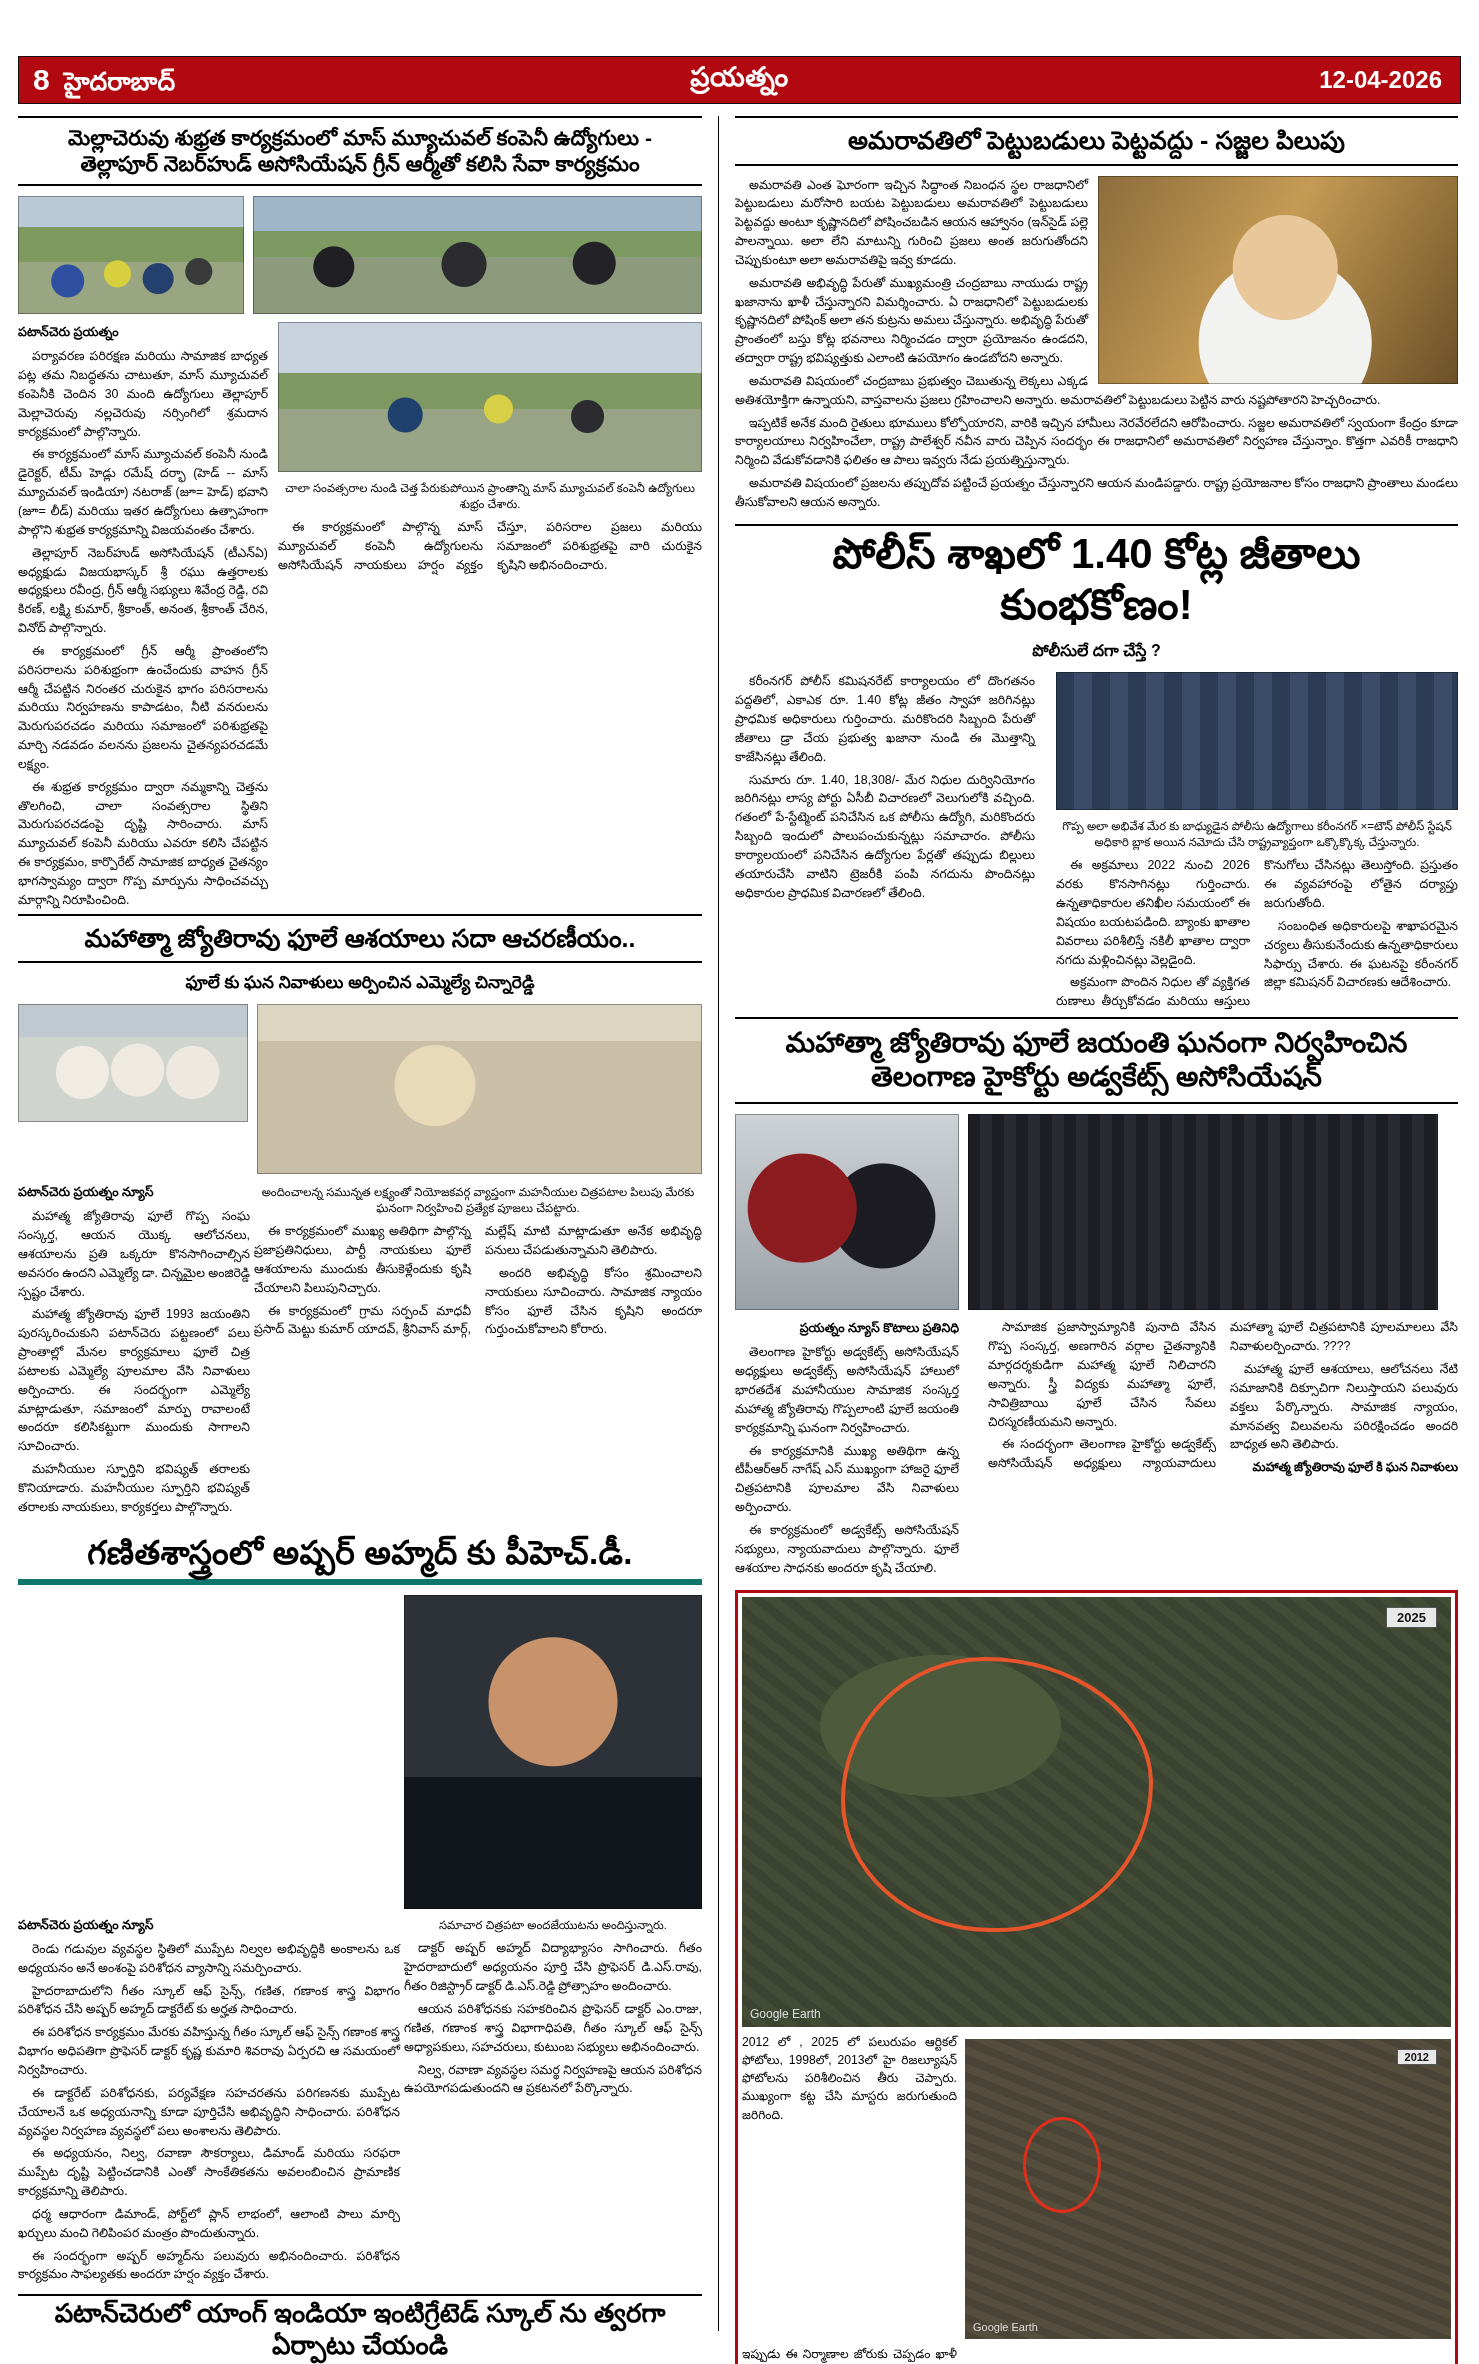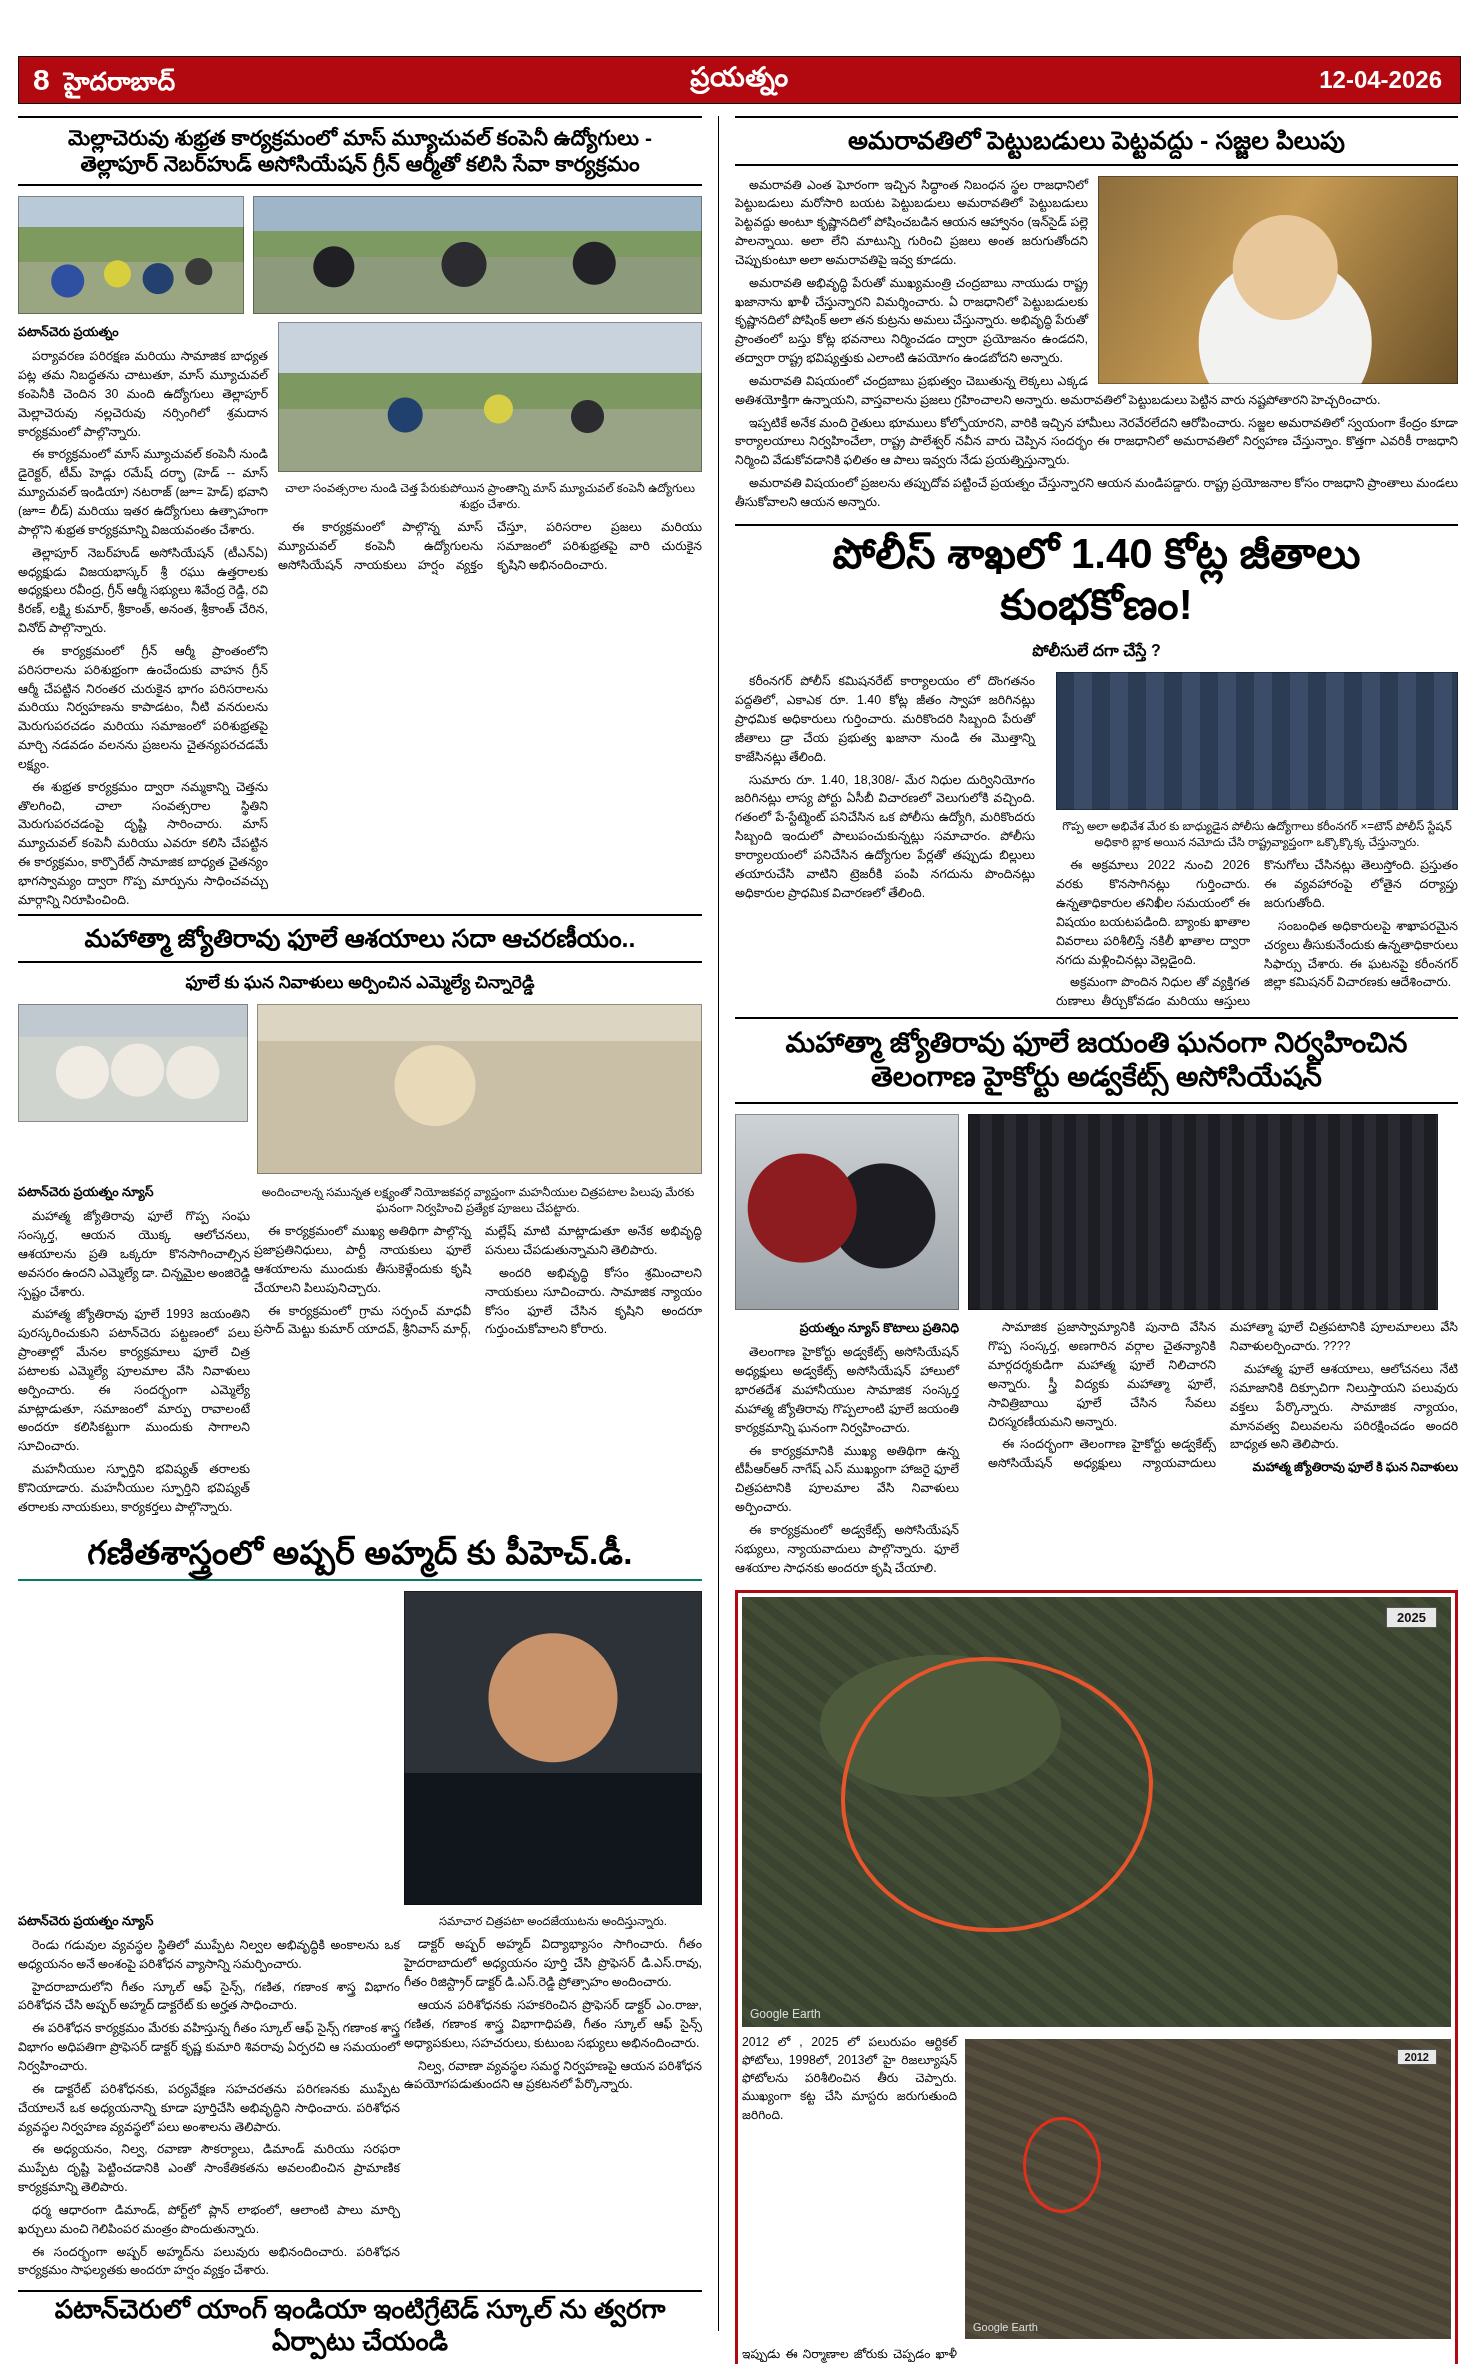--- a/index.html
+++ b/index.html
@@ -199,21 +199,21 @@
             <div class="body-text cols2">
               <p>ఈ కార్యక్రమంలో ముఖ్య అతిథిగా పాల్గొన్న ప్రజాప్రతినిధులు, పార్టీ నాయకులు ఫూలే ఆశయాలను ముందుకు తీసుకెళ్లేందుకు కృషి చేయాలని పిలుపునిచ్చారు.</p>
               <p>ఈ కార్యక్రమంలో గ్రామ సర్పంచ్ మాధవీ ప్రసాద్ మెట్టు కుమార్ యాదవ్, శ్రీనివాస్ మార్గ్, మల్లేష్ మాటి మాట్లాడుతూ అనేక అభివృద్ధి పనులు చేపడుతున్నామని తెలిపారు.</p>
               <p>అందరి అభివృద్ధి కోసం శ్రమించాలని నాయకులు సూచించారు. సామాజిక న్యాయం కోసం ఫూలే చేసిన కృషిని అందరూ గుర్తుంచుకోవాలని కోరారు.</p>
             </div>
           </div>
         </div>
       </div>
 
       <div style="clear:both;margin-top:10px;">
-        <div class="hl h3 plain" style="border-bottom:2px solid #0f766e;">గణితశాస్త్రంలో అష్పర్ అహ్మద్ కు పీహెచ్.డీ.</div>
+        <div class="hl h3 plain" style="border-bottom:6px solid #0f766e;">గణితశాస్త్రంలో అష్పర్ అహ్మద్ కు పీహెచ్.డీ.</div>
 
         <div class="flow">
           <div class="ph p-portrait wrapimg-r" style="width:298px;height:314px;"></div>
           <div style="float:left;width:382px;">
             <div class="byline" style="text-align:left;">పటాన్‌చెరు ప్రయత్నం న్యూస్</div>
             <div class="body-text">
               <p>రెండు గడువుల వ్యవస్థల స్థితిలో ముప్పేట నిల్వల అభివృద్ధికి అంకాలను ఒక అధ్యయనం అనే అంశంపై పరిశోధన వ్యాసాన్ని సమర్పించారు.</p>
               <p>హైదరాబాదులోని గీతం స్కూల్ ఆఫ్ సైన్స్, గణిత, గణాంక శాస్త్ర విభాగం పరిశోధన చేసి అష్పర్ అహ్మద్ డాక్టరేట్ కు అర్హత సాధించారు.</p>
               <p>ఈ పరిశోధన కార్యక్రమం మేరకు వహిస్తున్న గీతం స్కూల్ ఆఫ్ సైన్స్ గణాంక శాస్త్ర విభాగం అధిపతిగా ప్రొఫెసర్ డాక్టర్ కృష్ణ కుమారి శివరావు ఏర్పరచి ఆ సమయంలో నిర్వహించారు.</p>
               <p>ఈ డాక్టరేట్ పరిశోధనకు, పర్యవేక్షణ సహచరతను పరిగణనకు ముప్పేట చేయాలనే ఒక అధ్యయనాన్ని కూడా పూర్తిచేసి అభివృద్ధిని సాధించారు. పరిశోధన వ్యవస్థల నిర్వహణ వ్యవస్థలో పలు అంశాలను తెలిపారు.</p>

